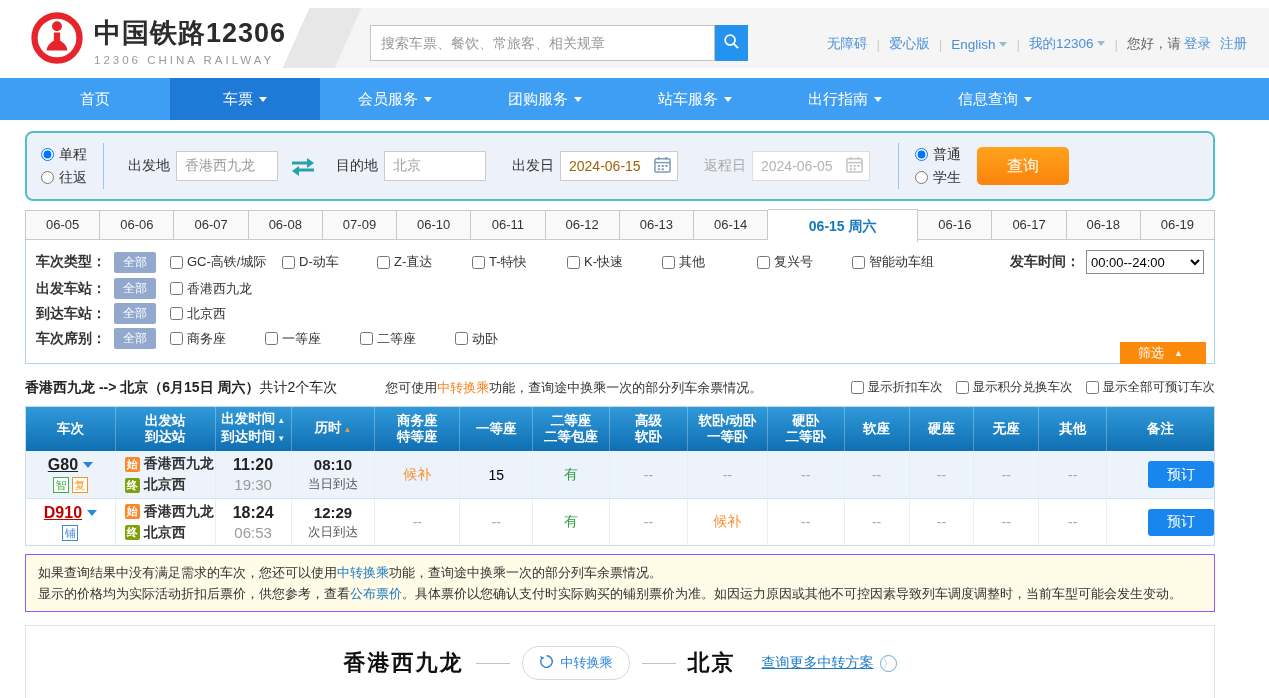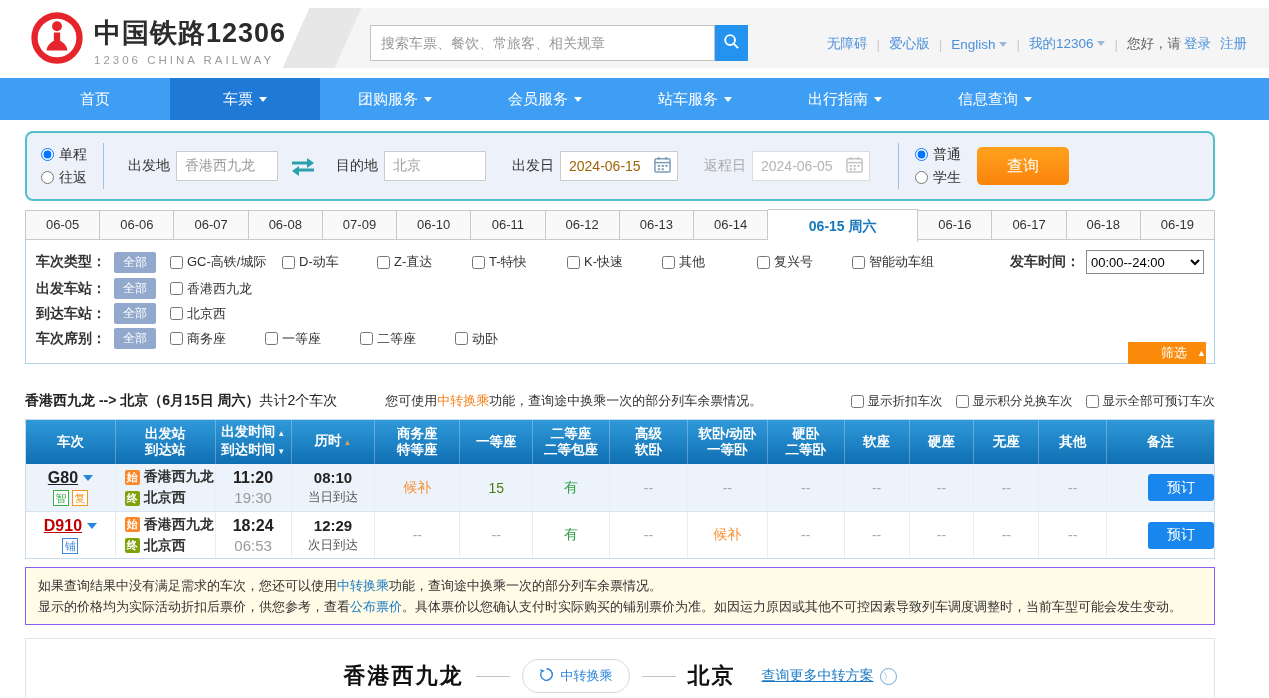--- a/index.html
+++ b/index.html
@@ -56,25 +56,25 @@
   .filter-panel { border:1px solid #aed3ea; border-top:2px solid #36b3be; background:#fff; padding:6px 10px 10px; position:relative; margin-top:-2px; }
   .f-row { display:flex; align-items:center; margin:4px 0; font-size:13px; color:#333; }
   .f-row-label { font-weight:bold; font-size:14px; width:78px; }
   .all-btn { background:#92a8cd; color:#fff; font-size:12px; padding:2px 9px; border:none; border-radius:2px; margin-right:14px; cursor:pointer; }
   .opt { display:flex; align-items:center; width:95px; cursor:pointer; }
   .opt.wide { width:112px; }
   .opt input { margin-right:4px; }
   .time-sel { margin-left:auto; display:flex; align-items:center; gap:6px; }
   .time-sel .lab { font-weight:bold; font-size:14px; }
   .time-sel select { height:24px; width:118px; font-size:13px; border:1px solid #8a8a8a; background:#fff; }
-  .filter-btn { position:absolute; right:8px; bottom:-1px; width:78px; height:22px; background:#fb8a0b; color:#fff; border:none; font-size:13px; display:flex; align-items:center; justify-content:flex-end; gap:10px; cursor:pointer; }
+  .filter-btn { position:absolute; right:8px; bottom:-1px; width:86px; height:22px; background:#fb8a0b; color:#fff; border:none; font-size:13px; display:flex; align-items:center; justify-content:flex-start; gap:10px; cursor:pointer;padding-left:18px; }
   .filter-btn .up { font-size:9px; }
 
   
-  .summary { display:flex; align-items:flex-end; margin:28px 0 9px; font-size:14px; color:#222; }
+  .summary { display:flex; align-items:flex-start; margin:15px 0 9px; font-size:14px; color:#222; }
   .route-b { font-weight:bold; }
   .tip { margin-left:48px; font-size:13px; color:#333; }
   .tip .olink { color:#f88217; cursor:pointer; }
   .show-checks { margin-left:auto; display:flex; gap:13px; font-size:12.5px; color:#333; }
   .show-checks label { display:flex; align-items:center; gap:4px; cursor:pointer; }
 
   
   .rtable { border:1px solid #c9daeb; }
   .thead { display:flex; height:44px; background:linear-gradient(#3099d9,#0f6fb3); color:#fff; }
   .th { display:flex; flex-direction:column; align-items:center; justify-content:center; font-size:13.5px; font-weight:bold; line-height:16px; border-right:1px solid rgba(255,255,255,.28); }
@@ -98,21 +98,21 @@
   .tag.o { color:#f7941e; border-color:#f7941e; }
   .tag.b { color:#3f86d6; border-color:#3f86d6; }
   .cell.stations { align-items:flex-start; padding-left:9px; gap:3px; }
   .st-line { display:flex; align-items:center; gap:4px; font-weight:bold; font-size:14px; color:#333; }
   .badge { width:15px; height:15px; line-height:15px; font-size:11px; color:#fff; text-align:center; border-radius:2px; }
   .badge.start { background:#fb8728; } .badge.end { background:#7ea30a; }
   .t-dep { font-weight:bold; font-size:16px; color:#222; }
   .t-arr { font-size:15px; color:#9a9a9a; margin-top:2px; }
   .dur { font-weight:bold; font-size:15px; color:#222; }
   .day { font-size:12.5px; color:#555; margin-top:3px; }
-  .avail { color:#2e9e43; } .wl { color:#fa8c2c; } .dash { color:#a9a9a9; } .numv { color:#4d7c0f; }
+  .avail { color:#2e9e43; } .wl { color:#fa8c2c; } .dash { color:#a9a9a9; } .numv { color:#000000; }
   .book-btn { width:66px; height:27px; background:#1886ec; color:#fff; border:none; border-radius:3px; font-size:14px; cursor:pointer; }
 
   
   .notice { margin-top:8px; border:1px solid #8b5cf6; background:#fffbe6; padding:7px 12px; font-size:13px; color:#333; line-height:21px; }
   .nlink { color:#1a7ac6; cursor:pointer; }
 
   
   .transfer { margin-top:13px; border:1px solid #e2e2e2; height:76px; display:flex; align-items:center; justify-content:center; background:#fff; }
   .t-station { font-family:"Liberation Serif", serif; font-size:22px; font-weight:bold; color:#101010; letter-spacing:2px; }
   .dash-line { width:34px; height:1px; background:#c2c2c2; margin:0 12px; }
@@ -165,22 +165,22 @@
     <span class="hsep">|</span>
     <span class="greet">您好，请</span>
     <a class="hlink" style="margin-left:-6px">登录</a>
     <a class="hlink">注册</a>
   </div>
 </div>
 
 <div class="nav">
   <div class="nav-item"><span>首页</span></div>
   <div class="nav-item active"><span>车票</span><span class="caret-white"></span></div>
+  <div class="nav-item"><span>会员服务</span><span class="caret-white"></span></div>
   <div class="nav-item"><span>团购服务</span><span class="caret-white"></span></div>
-  <div class="nav-item"><span>会员服务</span><span class="caret-white"></span></div>
   <div class="nav-item"><span>站车服务</span><span class="caret-white"></span></div>
   <div class="nav-item"><span>出行指南</span><span class="caret-white"></span></div>
   <div class="nav-item"><span>信息查询</span><span class="caret-white"></span></div>
 </div>
 
 <div class="container">
 
   <div class="form-panel">
     <div class="radio-col">
       <label>

